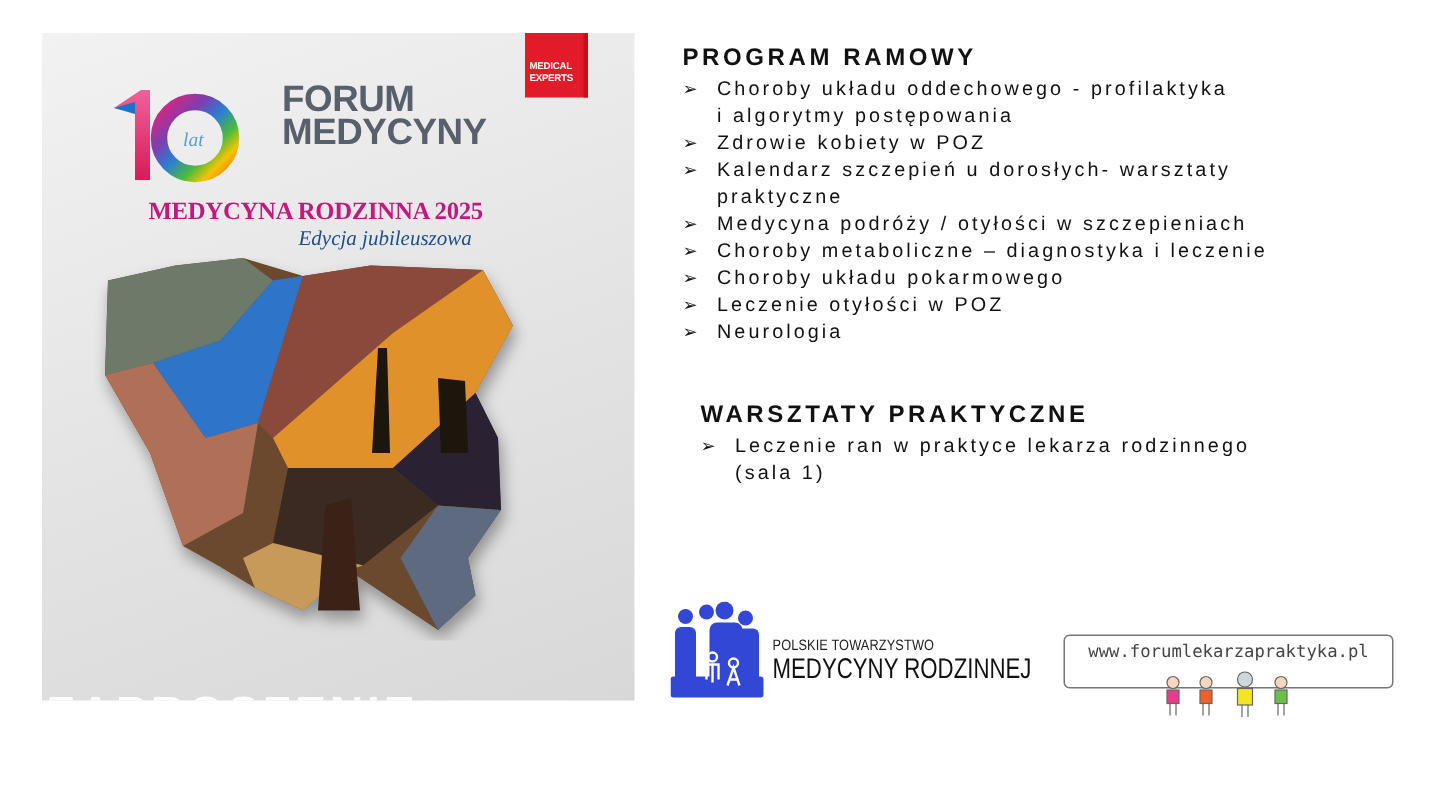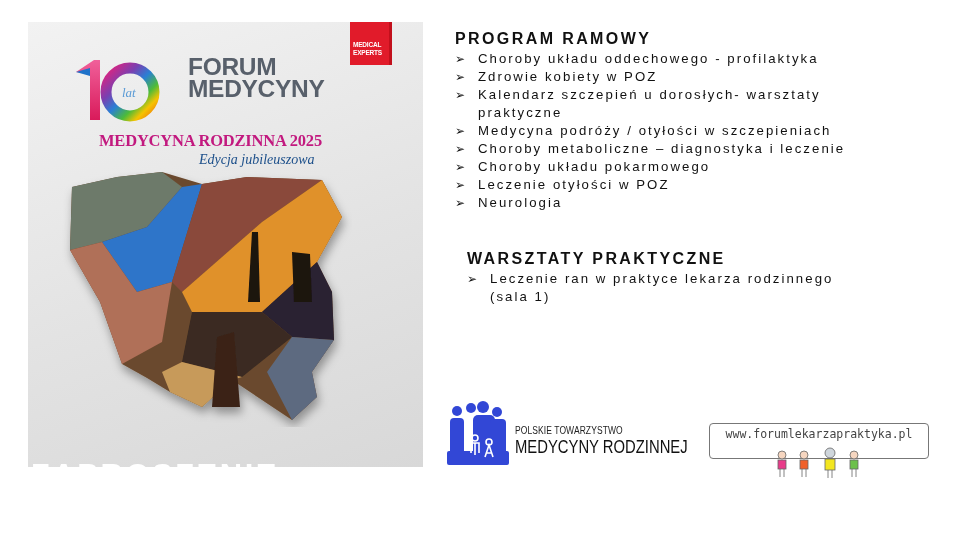--- a/index.html
+++ b/index.html
@@ -83,21 +83,21 @@
       <polygon points="155,165 172,160 178,235 150,235" fill="#3b2418"></polygon>
     </g>
   </svg>
 
   <div class="zap">ZAPROSZENIE</div>
 </div>
 
 <div class="right">
   <div class="h">PROGRAM RAMOWY</div>
   <ul>
-    <li><span class="arrow">➢</span><span>Choroby układu oddechowego - profilaktyka</span><br></li>
+    <li><span class="arrow">➢</span><span>Choroby układu oddechowego - profilaktyka</span><br><span>i algorytmy postępowania</span></li>
     <li><span class="arrow">➢</span><span>Zdrowie kobiety w POZ</span></li>
     <li><span class="arrow">➢</span><span>Kalendarz szczepień u dorosłych- warsztaty</span><br><span>praktyczne</span></li>
     <li><span class="arrow">➢</span><span>Medycyna podróży / otyłości w szczepieniach</span></li>
     <li><span class="arrow">➢</span><span>Choroby metaboliczne – diagnostyka i leczenie</span></li>
     <li><span class="arrow">➢</span><span>Choroby układu pokarmowego</span></li>
     <li><span class="arrow">➢</span><span>Leczenie otyłości w POZ</span></li>
     <li><span class="arrow">➢</span><span>Neurologia</span></li>
   </ul>
 
   <div class="sec2">

